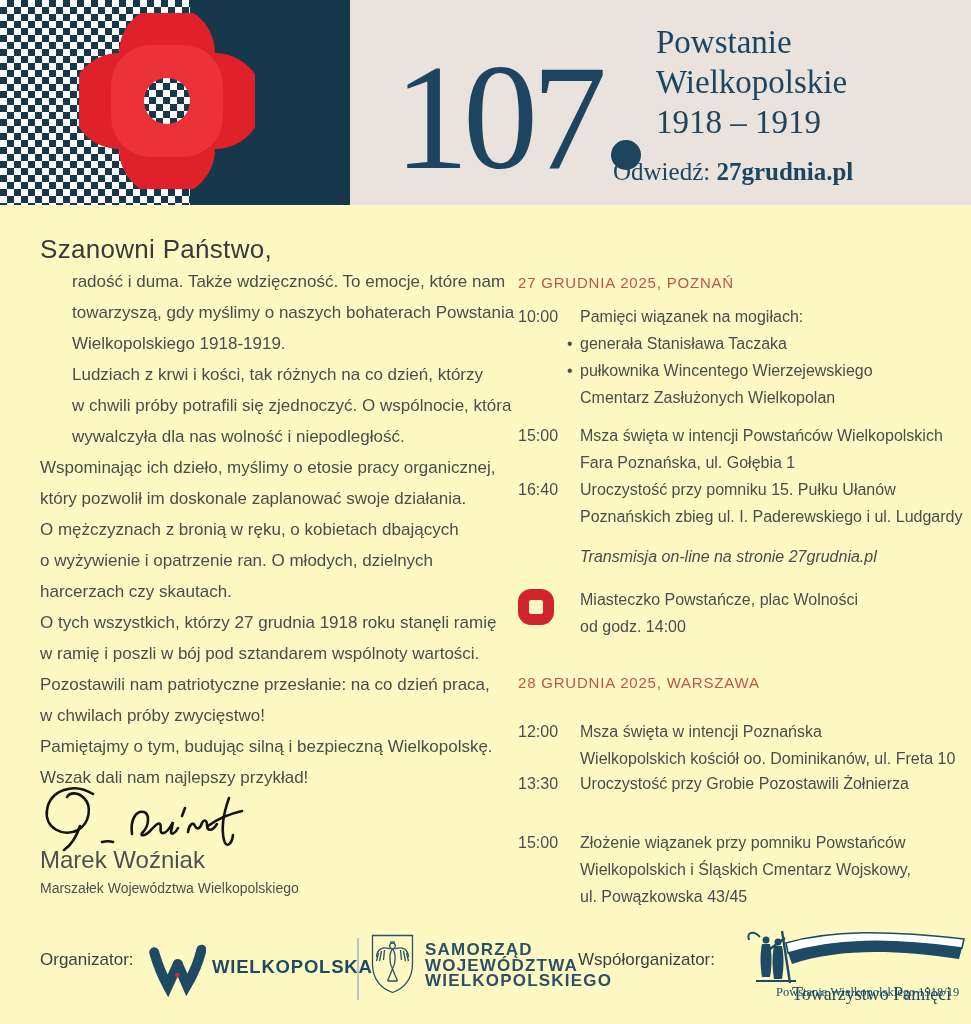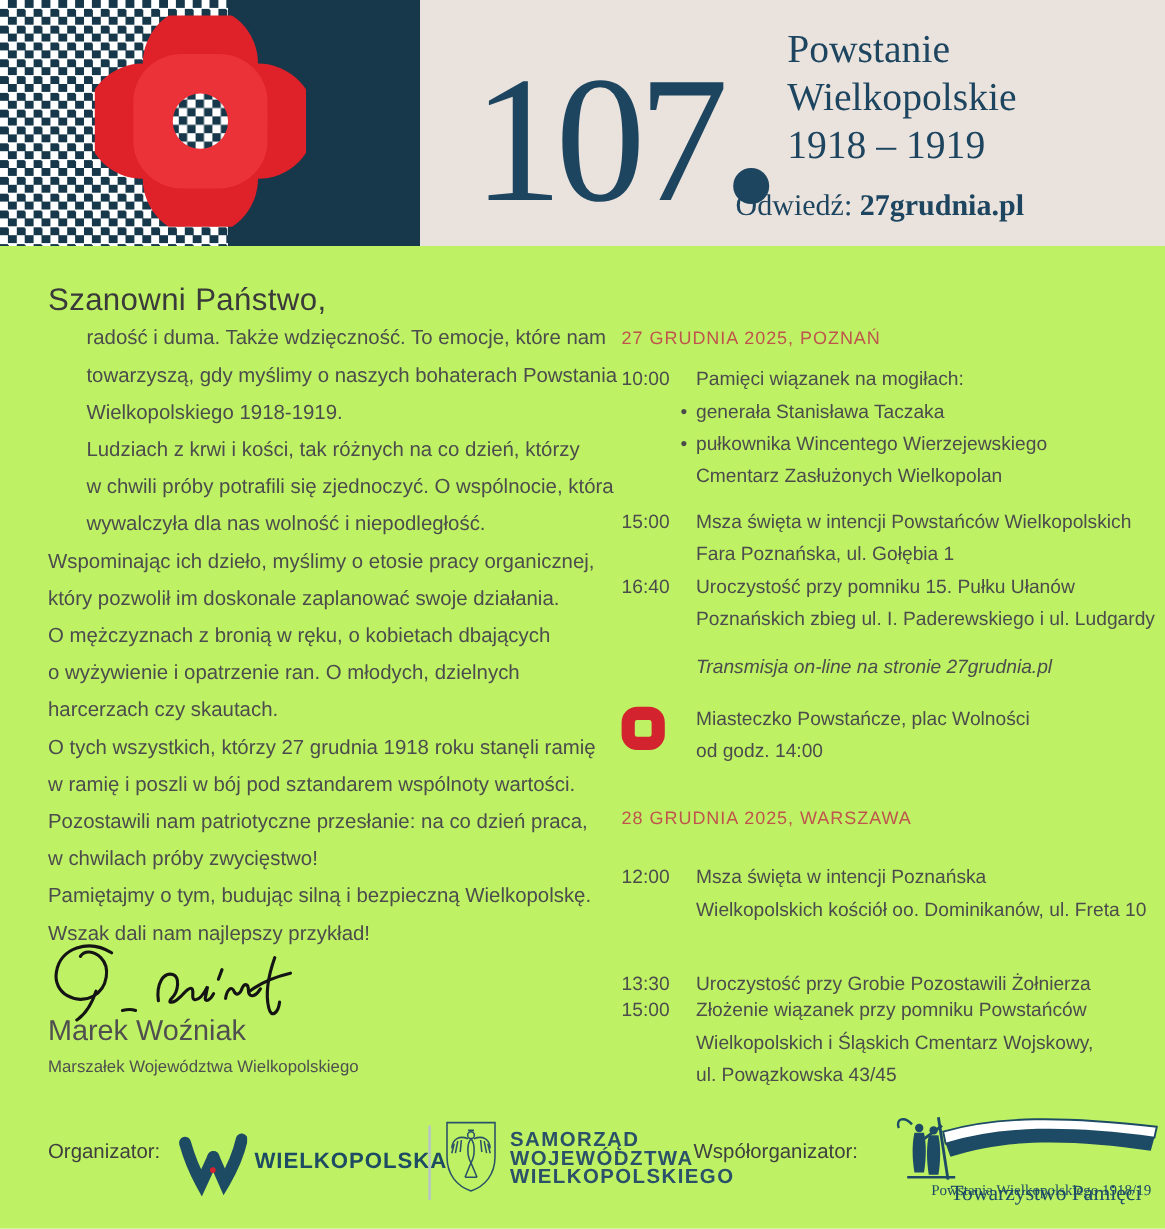--- a/index.html
+++ b/index.html
@@ -1,16 +1,16 @@
 <!DOCTYPE html>
 <html lang="pl"><head>
 <meta charset="utf-8">
 <style>
   html,body{margin:0;padding:0;background:#ffffff;}
-  #page{position:relative;width:971px;height:1024px;background:#bef264;overflow:hidden;
+  #page{position:relative;width:971px;height:1024px;background:#fef9c3;overflow:hidden;
         font-family:"Liberation Sans",sans-serif;color:#4c4c4c;}
   
   .hdr-checker{position:absolute;left:0;top:0;width:190px;height:205px;
     background:repeating-conic-gradient(#16384a 0% 25%, #ffffff 0% 50%);
     background-size:14px 14px;}
   .hdr-navy{position:absolute;left:190px;top:0;width:160px;height:205px;background:#16384a;}
   .hdr-beige{position:absolute;left:350px;top:0;width:621px;height:205px;background:#eae2dc;}
   .poppy{position:absolute;left:79px;top:13px;width:176px;height:176px;}
   .big-number{position:absolute;left:394px;top:2px;height:200px;display:flex;align-items:flex-end;
     font-family:"Liberation Serif",serif;font-size:150px;line-height:170px;color:#1d4560;
@@ -177,21 +177,21 @@
   <div class="sec-heading" style="top:674px">28 GRUDNIA 2025, WARSZAWA</div>
 
   <div class="event" style="top:718px">
     <div class="time">12:00</div>
     <div class="body">
       <span class="ln">Msza święta w intencji Poznańska</span>
       <span class="ln">Wielkopolskich kościół oo. Dominikanów, ul. Freta 10</span>
     </div>
   </div>
 
-  <div class="event" style="top:807px">
+  <div class="event" style="top:770px">
     <div class="time">13:30</div>
     <div class="body">
       <span class="ln">Uroczystość przy Grobie Pozostawili Żołnierza</span>
     </div>
   </div>
 
   <div class="event" style="top:829px">
     <div class="time">15:00</div>
     <div class="body">
       <span class="ln">Złożenie wiązanek przy pomniku Powstańców</span>

